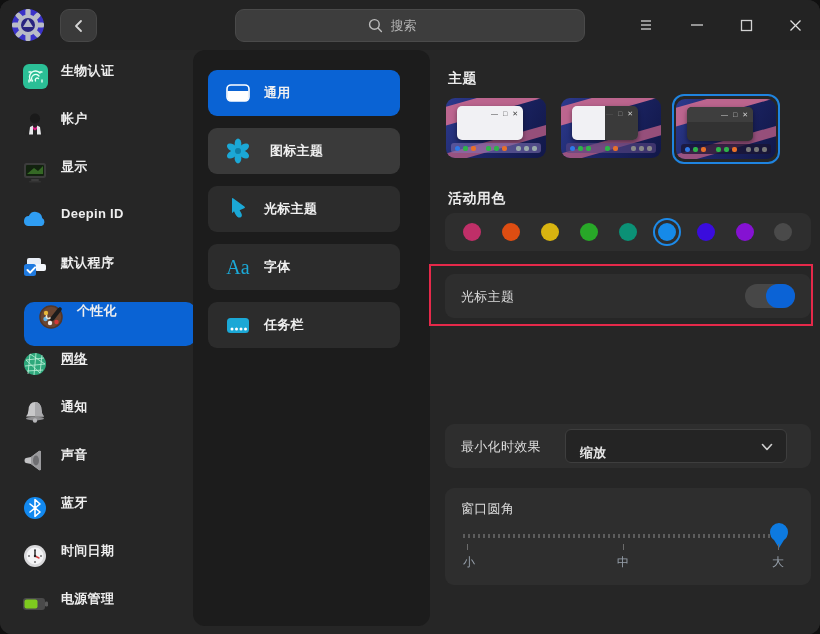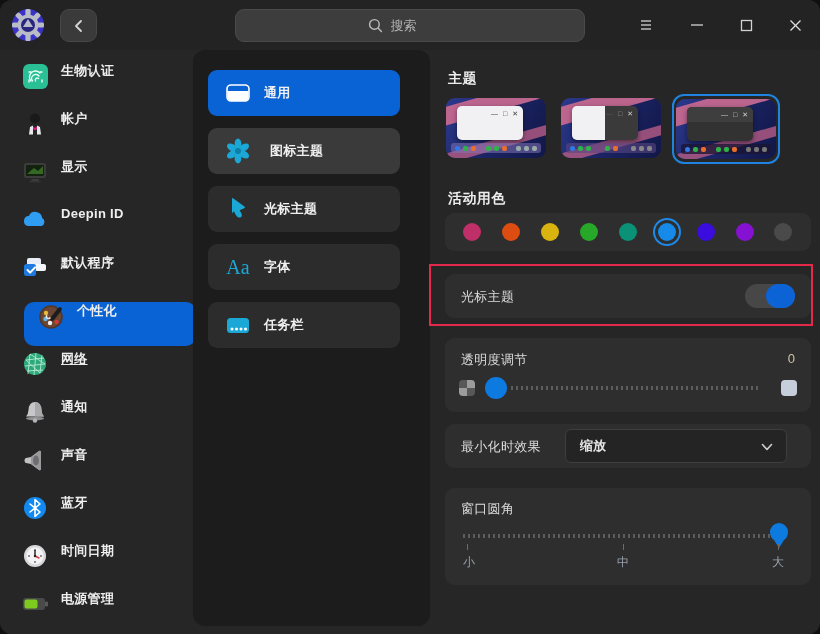--- a/index.html
+++ b/index.html
@@ -76,21 +76,21 @@
   #redbox{position:absolute;left:429px;top:264px;width:384px;height:62px;border:2.5px solid #e5294a;box-sizing:border-box;
           pointer-events:none;z-index:50;}
   
   .checker{width:16px;height:16px;border-radius:4px;
            background:conic-gradient(#9c9c9c 25%,#585858 0 50%,#9c9c9c 0 75%,#585858 0);cursor:pointer;}
   .solidsq{width:16px;height:16px;border-radius:4px;background:#c6cedb;cursor:pointer;}
   .dashtrack{height:4px;background:repeating-linear-gradient(90deg,#5d5d5d 0 2px,transparent 2px 5px);}
   .roundhandle{width:22px;height:22px;border-radius:50%;background:#0d7ae0;cursor:pointer;}
   
   .dropdown{position:absolute;left:120px;top:5px;width:222px;height:34px;background:#242424;border:1px solid #3e3e3e;
-            border-radius:6px;box-sizing:border-box;display:flex;align-items:center;cursor:pointer;}
+            border-radius:6px;box-sizing:border-box;display:flex;align-items:flex-end;cursor:pointer;}
   .dropdown .dval{margin-left:14px;font-size:13px;color:#e6e6e6;font-weight:600;}
   .dropdown svg{position:absolute;right:12px;top:10px;}
   
   .balloon{position:absolute;cursor:pointer;}
   .tickmark{position:absolute;width:1px;height:6px;background:#6b6b6b;top:56px;}
   .ticklabel{position:absolute;top:66px;font-size:12px;color:#97a0ab;}
   .value{font-size:13px;color:#cec3a2;}
 </style>
 </head>
 <body>
@@ -477,28 +477,20 @@
       <span class="cdot" style="background: rgb(74, 74, 74);"></span>
     </div>
 
     <div class="card" style="top:224px;height:44px;">
       <span class="cardlabel" style="position:absolute;left:16px;top:14px;">光标主题</span>
       <div class="toggle">
         <div class="knob"></div>
       </div>
     </div>
 
-    <div class="card" style="top:288px;height:74px;">
-      <span class="cardlabel" style="position:absolute;left:16px;top:13px;">透明度调节</span>
-      <span class="value" style="position:absolute;right:16px;top:13px;">0</span>
-      <span class="checker" style="position:absolute;left:14px;top:42px;"></span>
-      <span class="roundhandle" style="position:absolute;left:40px;top:39px;"></span>
-      <span class="dashtrack" style="position:absolute;left:66px;top:48px;width:248px;"></span>
-      <span class="solidsq" style="position:absolute;right:14px;top:42px;"></span>
-    </div>
 
     <div class="card" style="top:374px;height:44px;">
       <span class="cardlabel" style="position:absolute;left:16px;top:14px;">最小化时效果</span>
       <div class="dropdown">
         <span class="dval">缩放</span>
         <svg width="14" height="14" viewBox="0 0 14 14">
           <polyline points="2.5,4.5 7,9.5 11.5,4.5" fill="none" stroke="#cfcfcf" stroke-width="1.6" stroke-linecap="round" stroke-linejoin="round"></polyline>
         </svg>
       </div>
     </div>

